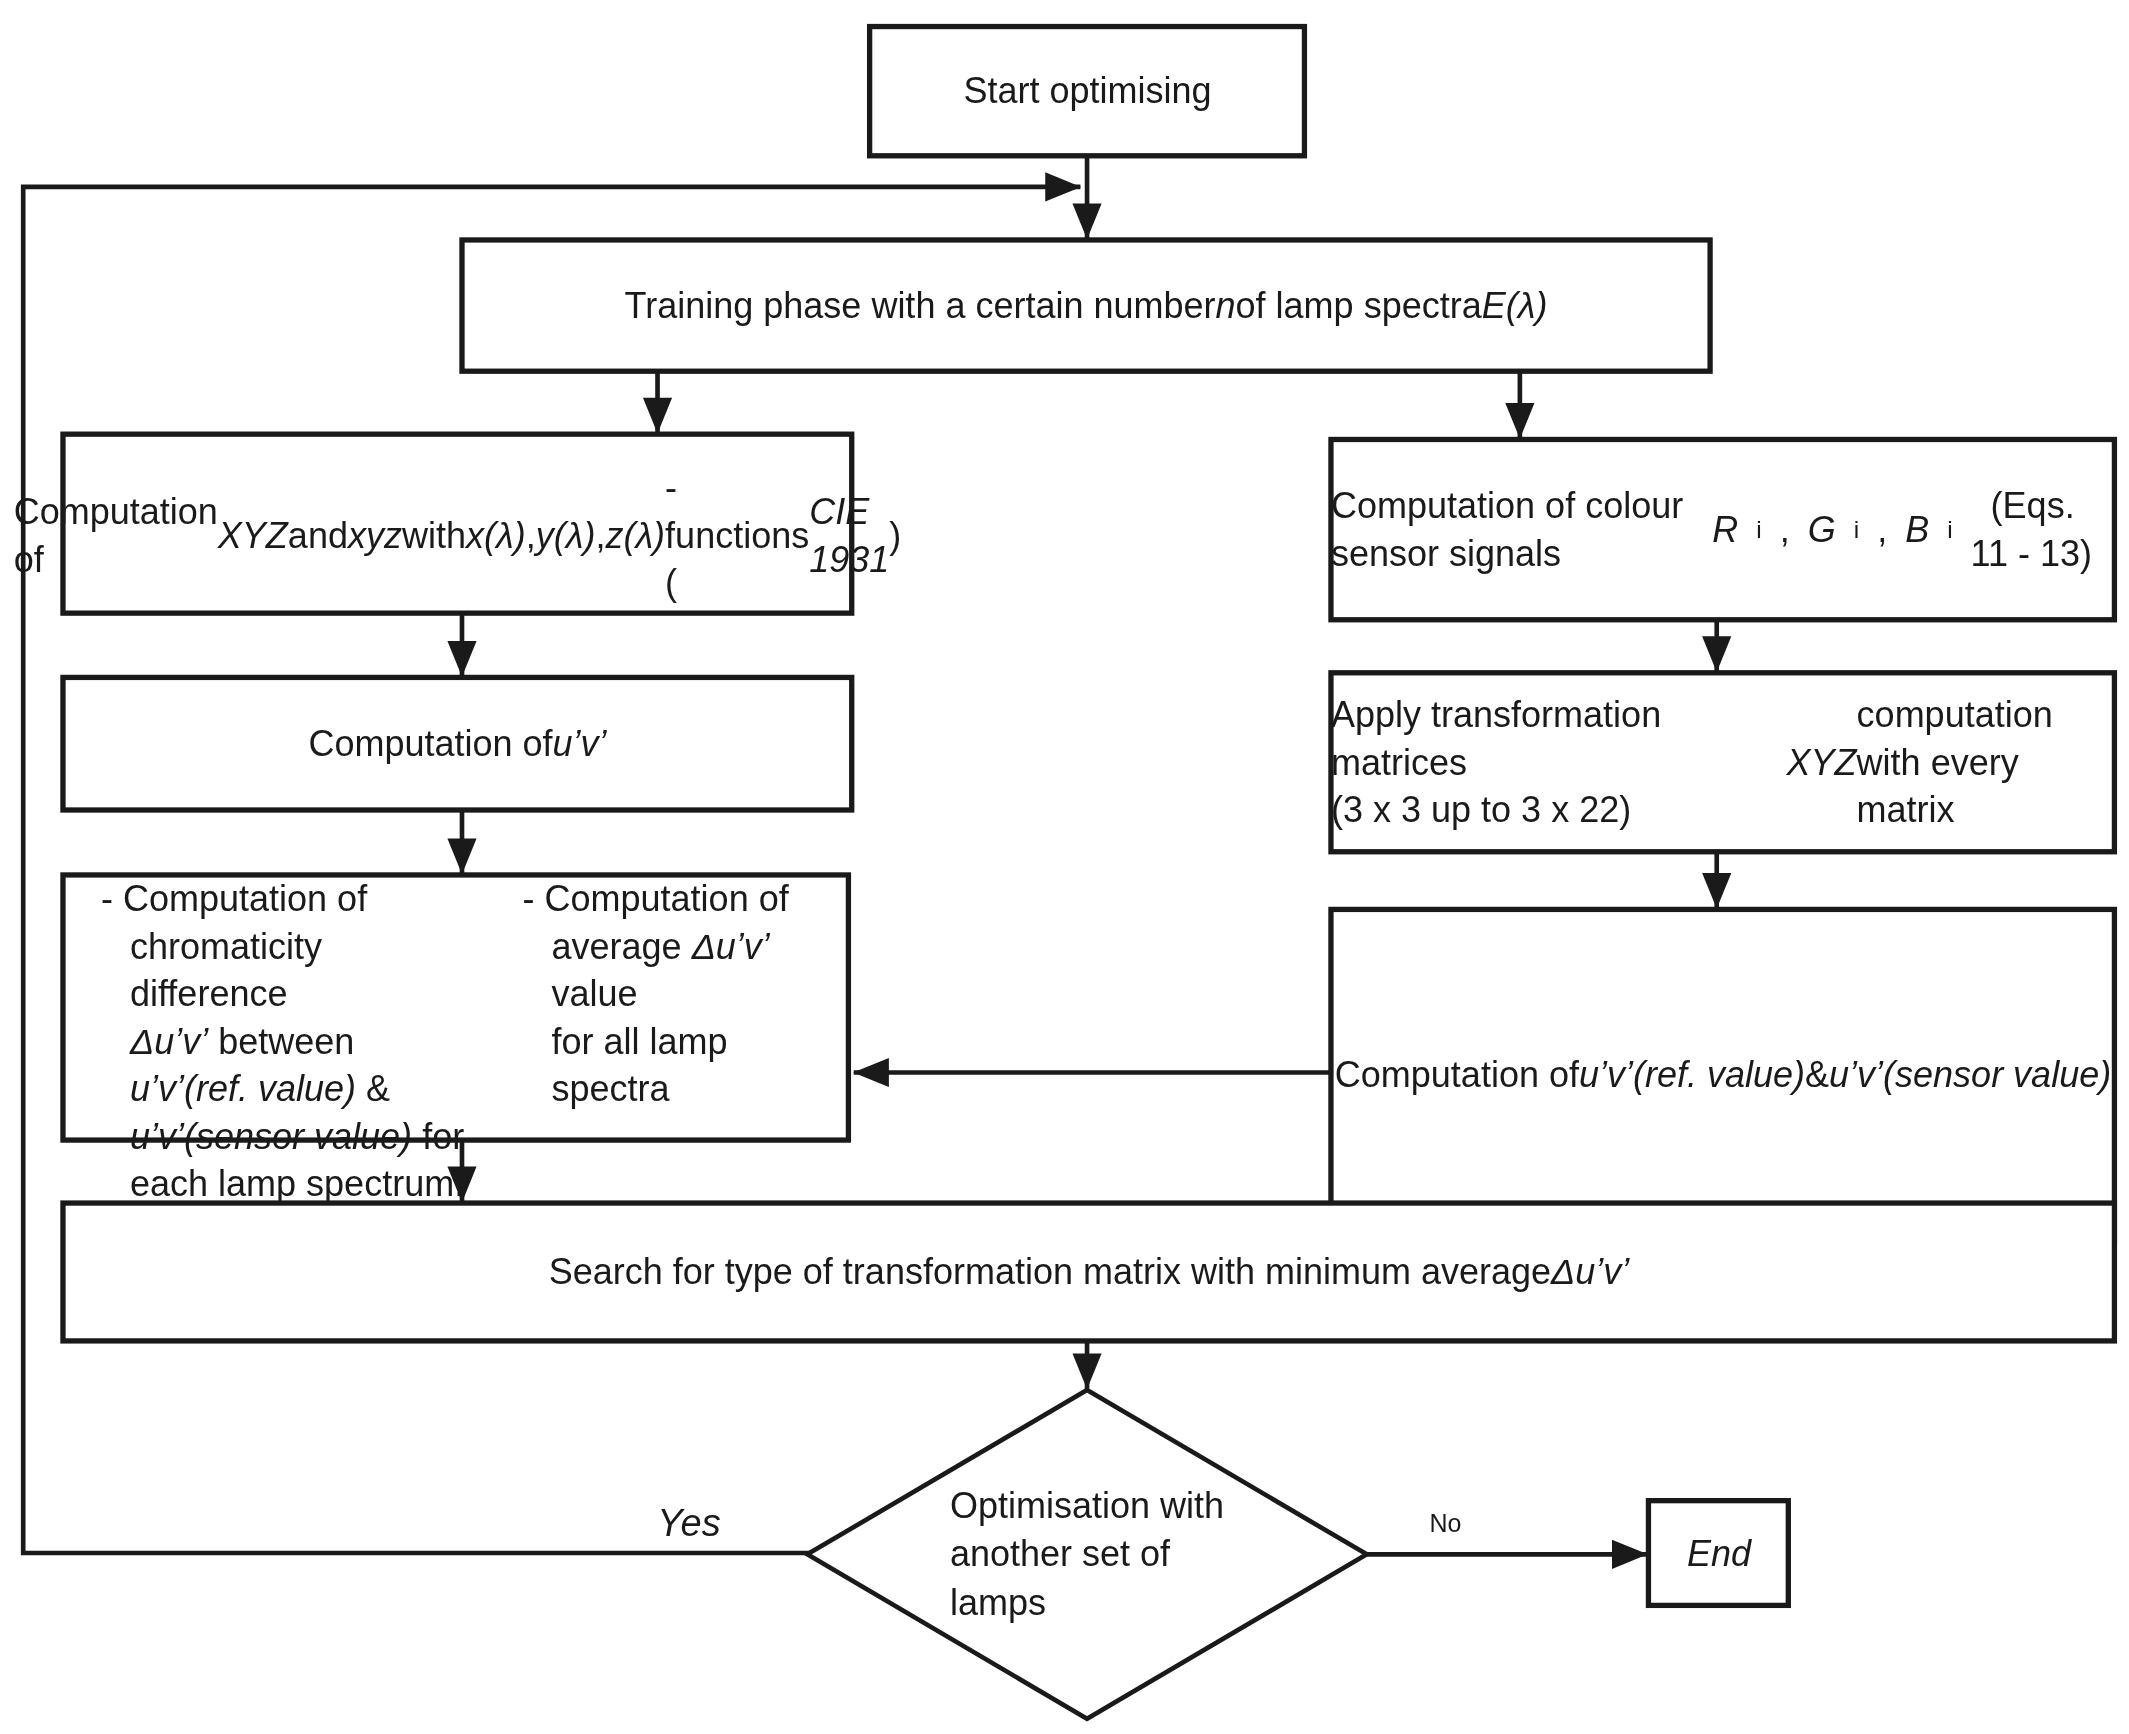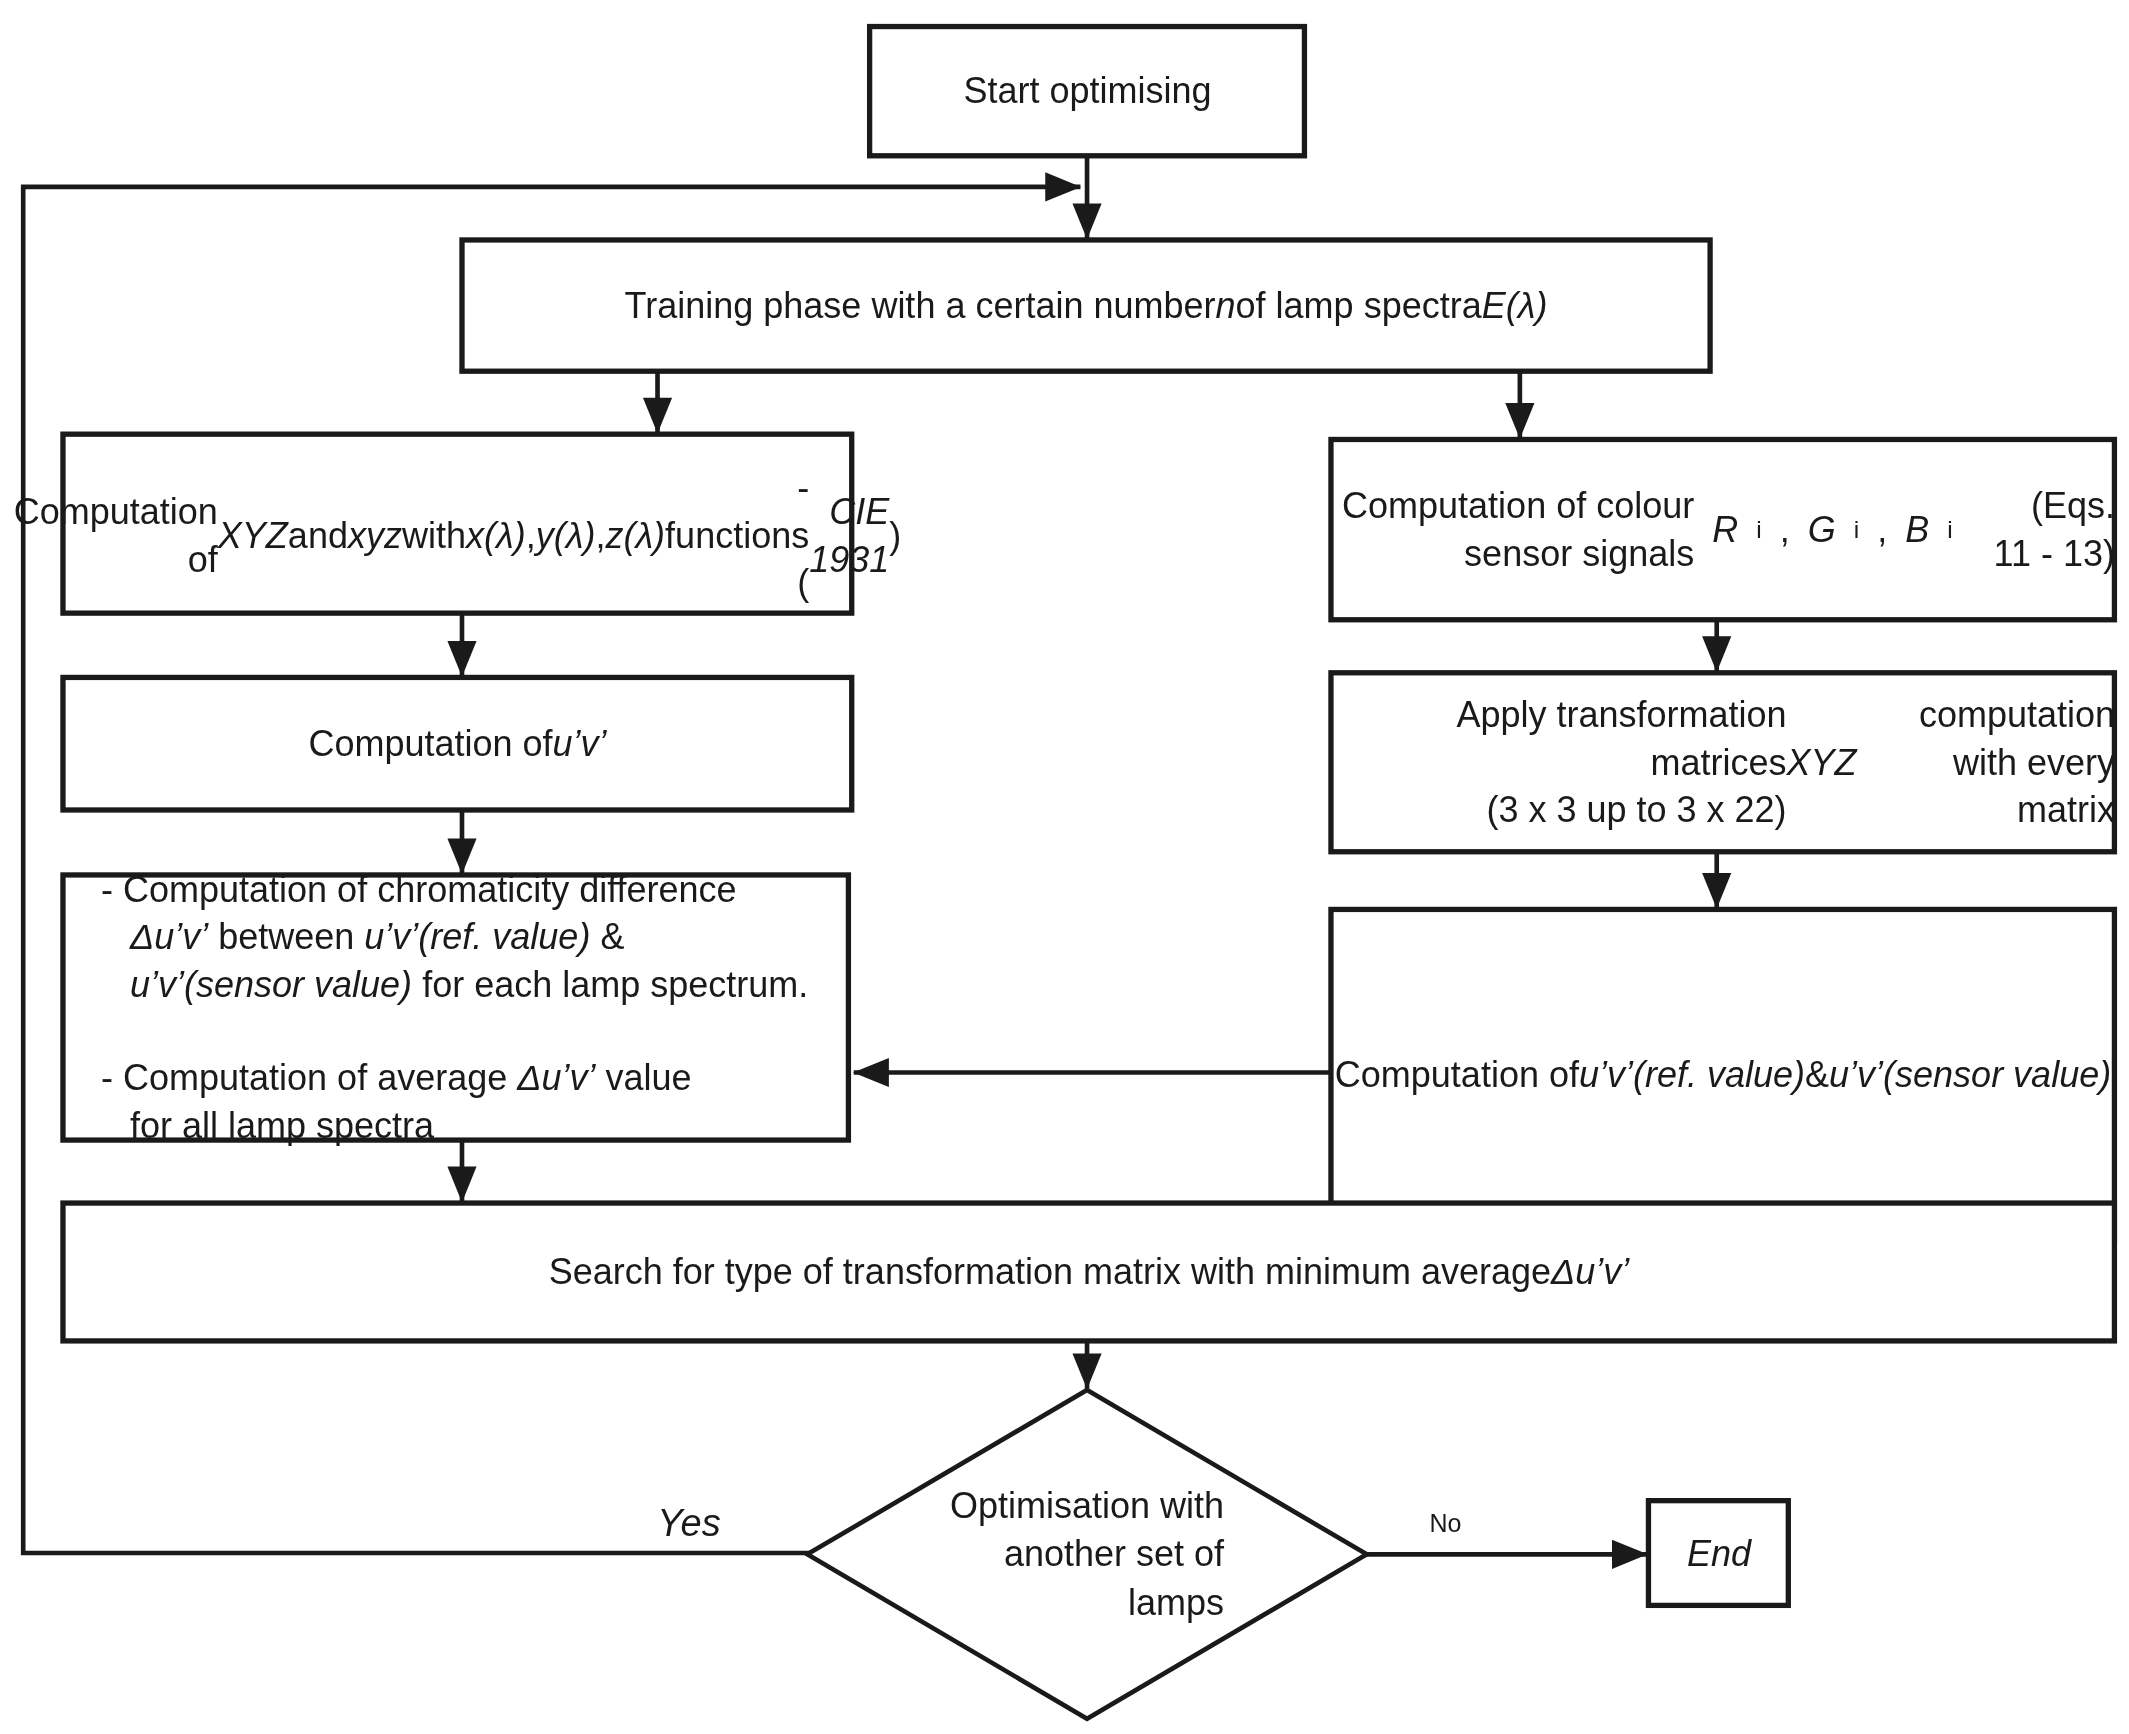--- a/index.html
+++ b/index.html
@@ -9,28 +9,28 @@
     background:var(--paper,#fff);
     font-family:"Liberation Sans","DejaVu Sans",sans-serif;
     color:var(--ink,#1a1a1a);
   }
   .stage svg{position:absolute;left:0;top:0;width:100%;height:100%;}
   .stage svg .shape{fill:#ffffff;stroke:var(--ink,#1a1a1a);stroke-width:8;}
   .stage svg .edge{fill:none;stroke:var(--ink,#1a1a1a);stroke-width:7;}
   .label{
     position:absolute;
     display:flex;align-items:center;justify-content:center;
-    text-align:right;
+    text-align:left;
     font-size:36px;line-height:1.32;
     white-space:normal;
   }
   .label i{font-style:italic;}
   .label sub{font-size:68%;vertical-align:sub;}
   .label.multi-item{
-    flex-direction:column;align-items:flex-start;justify-content:center;
+    flex-direction:row;align-items:flex-start;justify-content:center;
     text-align:left;gap:46px;
     padding-left:38px;padding-right:10.6px;box-sizing:border-box;
   }
   .hang{padding-left:29px;text-indent:-29px;}
   
   #lbl-start{left:870px;top:26.5px;width:435px;height:129px;}
   #lbl-training{left:462px;top:240px;width:1248px;height:131px;}
   #lbl-xyz{left:63px;top:446px;width:789px;height:179px;}
   #lbl-sensors{left:1331px;top:440px;width:784px;height:180px;gap:18px;}
   #lbl-uv{left:63px;top:677px;width:789px;height:133px;}

